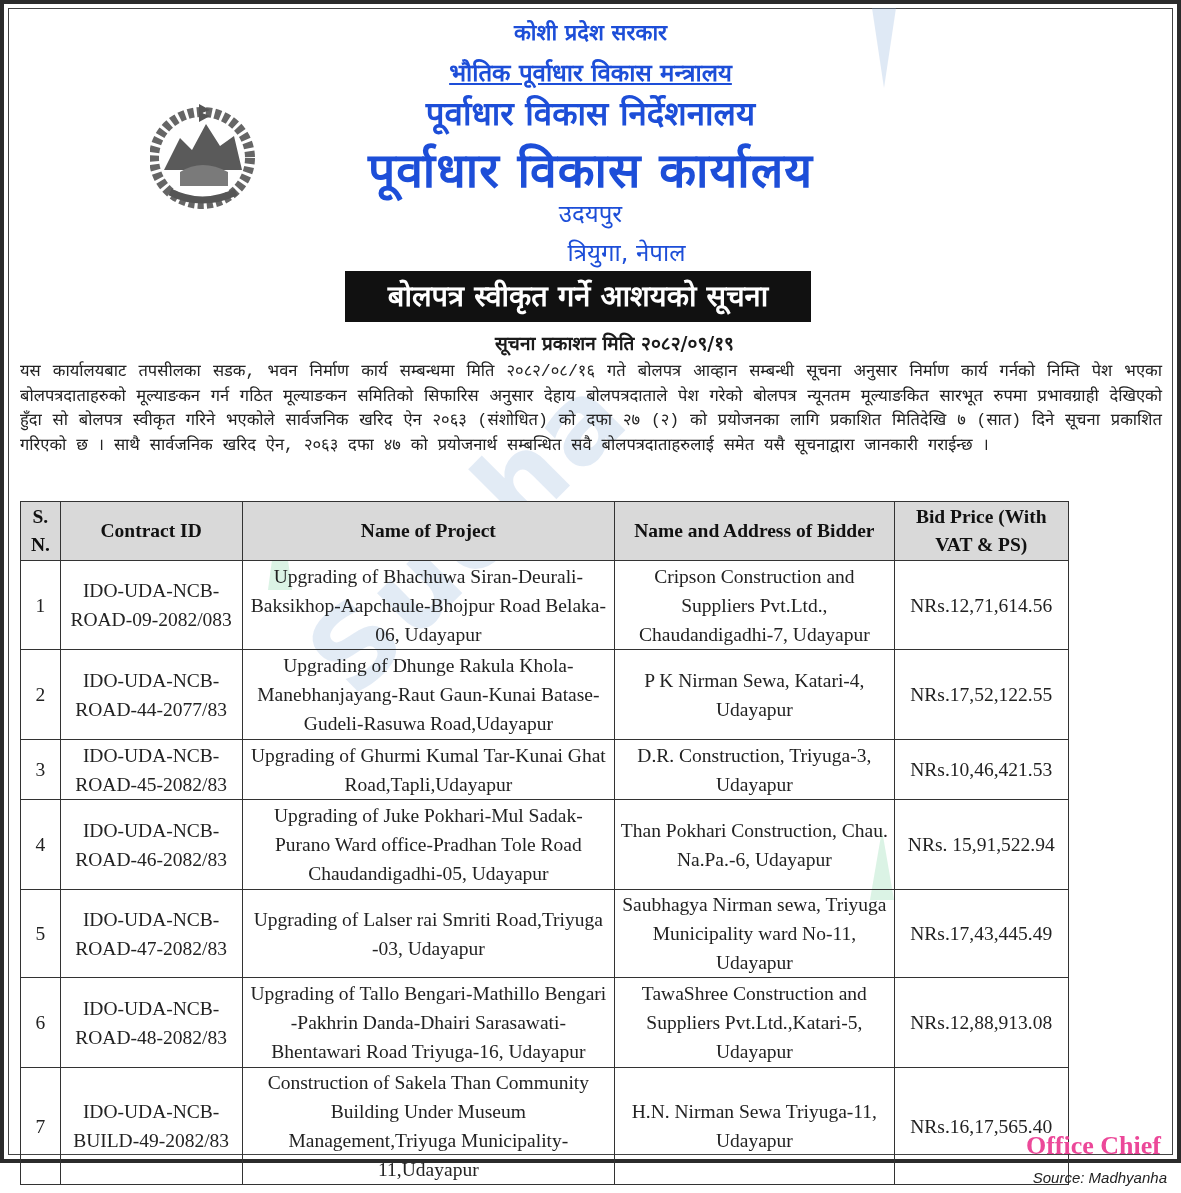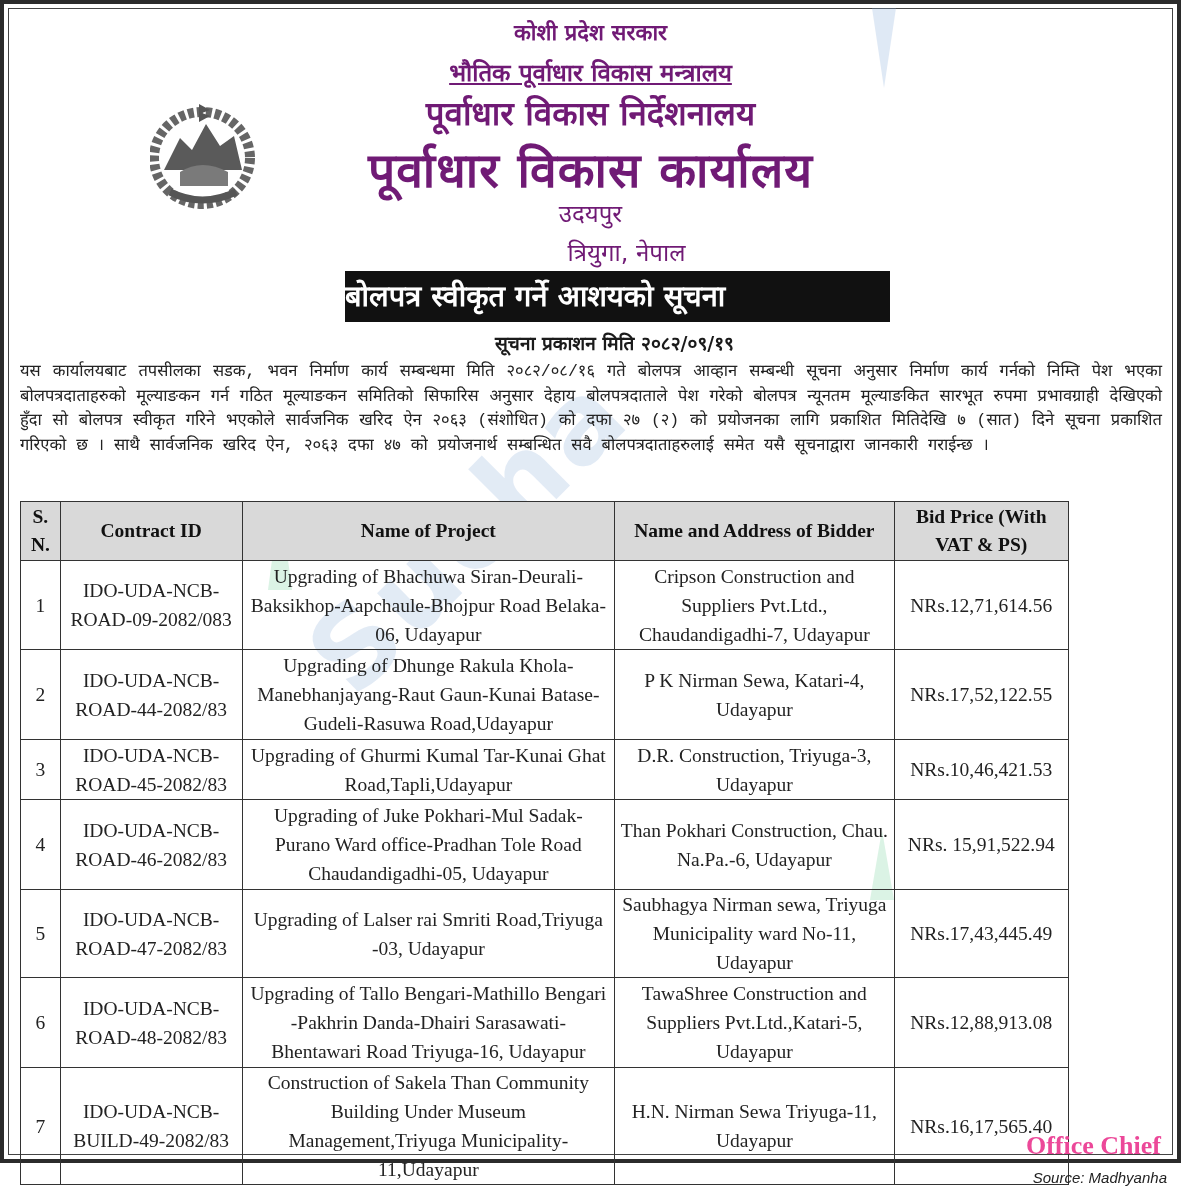--- a/index.html
+++ b/index.html
@@ -20,32 +20,32 @@
       position: absolute; pointer-events: none; opacity: 0.12;
       font-family: "DejaVu Sans", sans-serif; font-weight: bold; color: #1e5fb4;
       transform: rotate(-45deg); font-size: 110px; letter-spacing: 4px;
     }
     .wm-arrow {
       position: absolute; width: 0; height: 0; pointer-events: none;
       border-left: 12px solid transparent; border-right: 12px solid transparent;
       opacity: 0.25;
     }
     .header-block { position: absolute; left: 0; right: 0; top: 0; text-align: center; }
-    .h-line { position: absolute; left: 0; width: 1181px; text-align: center; font-family: "DejaVu Sans", sans-serif; font-weight: bold; color: #701a75; }
+    .h-line { position: absolute; left: 0; width: 1181px; text-align: center; font-family: "DejaVu Sans", sans-serif; font-weight: bold; color: #1d4ed8; }
     .h1 { top: 16px; font-size: 22px; }
     .h2 { top: 55px; font-size: 24px; text-decoration: underline; }
     .h3 { top: 90px; font-size: 33px; }
     .h4 { top: 136px; font-size: 48px; letter-spacing: 1px; }
     .h5 { top: 196px; font-size: 24px; font-weight: normal; }
     .h6 { top: 235px; font-size: 24px; font-weight: normal; margin-left: 36px; }
     .emblem { position: absolute; left: 150px; top: 100px; width: 105px; height: 110px; }
     .notice-title {
-      position: absolute; left: 345px; top: 271px; width: 545px; height: 51px;
+      position: absolute; left: 345px; top: 271px; width: 466px; height: 51px;
       background: #111; color: #fff; font-family: "DejaVu Sans", sans-serif;
-      font-size: 29px; font-weight: bold; line-height: 51px;
+      font-size: 29px; font-weight: bold; text-align: center; line-height: 51px;
     }
     .pub-date {
       position: absolute; left: 0; width: 1181px; top: 330px; text-align: center;
       font-family: "DejaVu Sans", sans-serif; font-weight: bold; font-size: 19px; margin-left: 24px;
     }
     .body-text {
       position: absolute; left: 20px; top: 360px; width: 1142px;
       font-family: Liberation Mono, monospace; font-size: 16.5px; line-height: 24.5px;
       text-align: justify; color: #222;
     }
@@ -119,21 +119,21 @@
   <tbody>
     <tr style="height:89px;">
       <td>1</td>
       <td>IDO-UDA-NCB-ROAD-09-2082/083</td>
       <td>Upgrading of Bhachuwa Siran-Deurali-Baksikhop-Aapchaule-Bhojpur Road Belaka-06, Udayapur</td>
       <td>Cripson Construction and Suppliers Pvt.Ltd., Chaudandigadhi-7, Udayapur</td>
       <td>NRs.12,71,614.56</td>
     </tr>
     <tr style="height:90px;">
       <td>2</td>
-      <td>IDO-UDA-NCB-ROAD-44-2082/83</td>
+      <td>IDO-UDA-NCB-ROAD-44-2077/83</td>
       <td>Upgrading of Dhunge Rakula Khola-Manebhanjayang-Raut Gaun-Kunai Batase-Gudeli-Rasuwa Road,Udayapur</td>
       <td>P K Nirman Sewa, Katari-4, Udayapur</td>
       <td>NRs.17,52,122.55</td>
     </tr>
     <tr style="height:60px;">
       <td>3</td>
       <td>IDO-UDA-NCB-ROAD-45-2082/83</td>
       <td>Upgrading of Ghurmi Kumal Tar-Kunai Ghat Road,Tapli,Udayapur</td>
       <td>D.R. Construction, Triyuga-3, Udayapur</td>
       <td>NRs.10,46,421.53</td>

